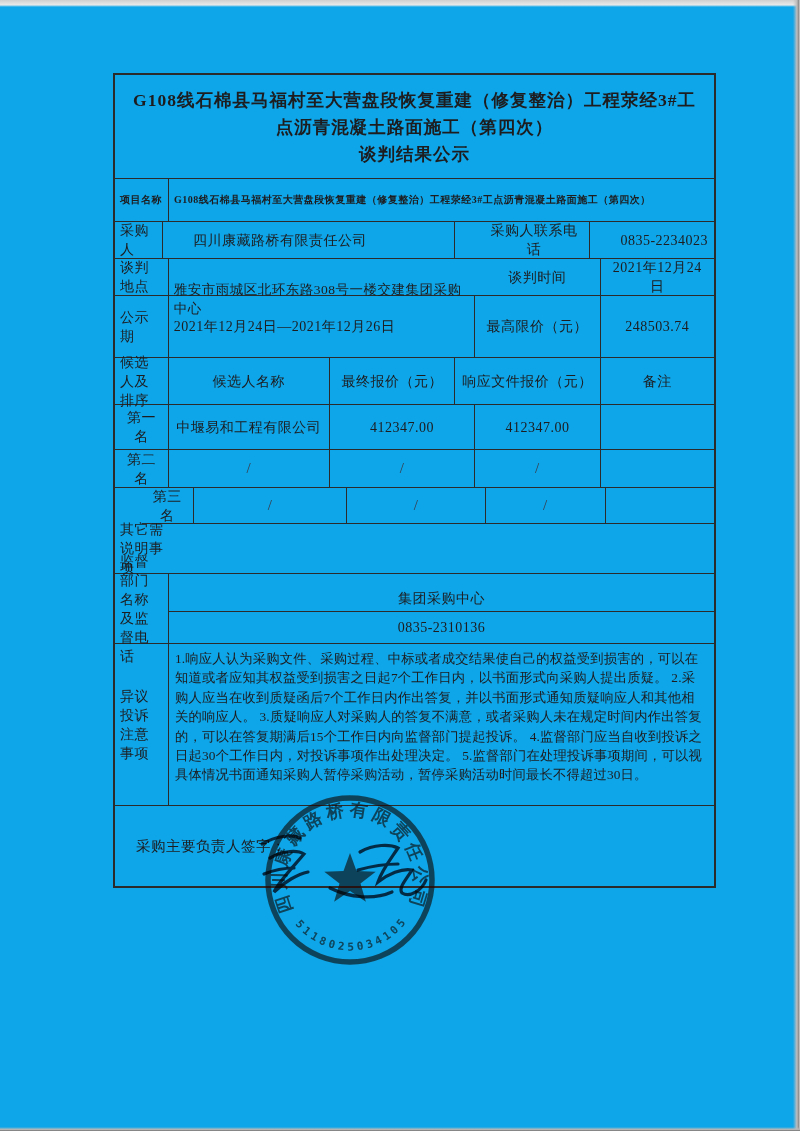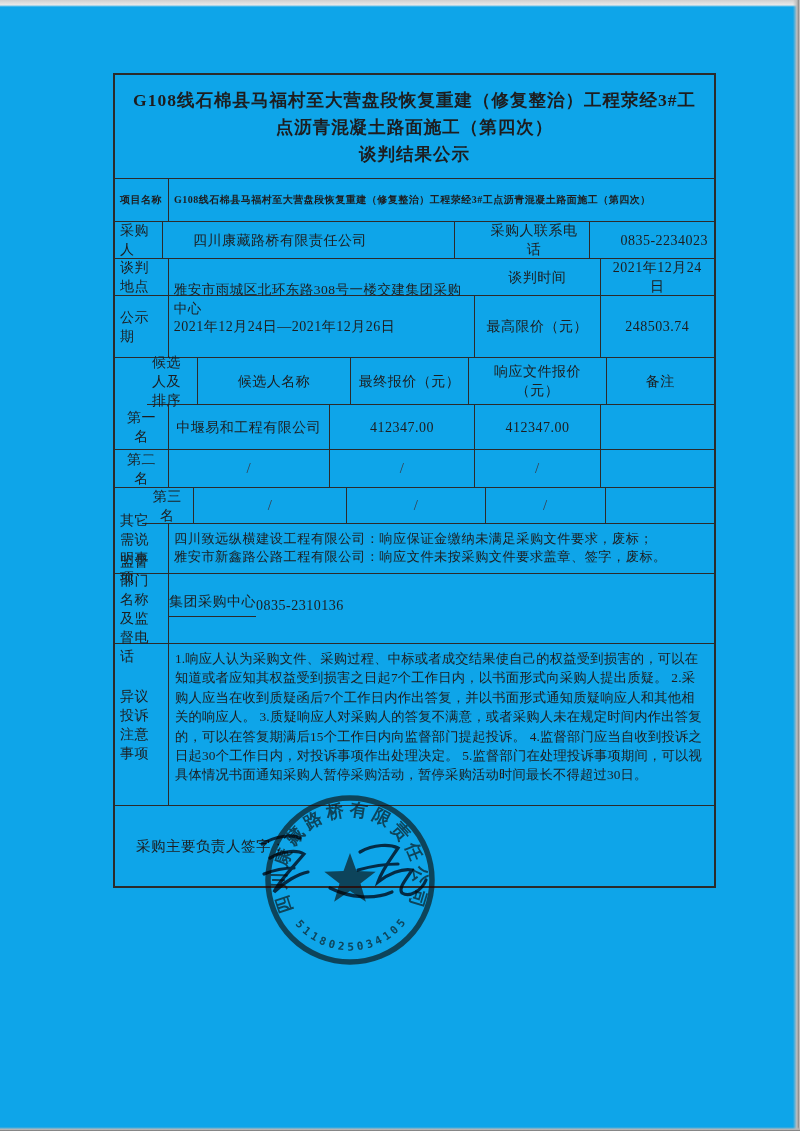--- a/index.html
+++ b/index.html
@@ -31,30 +31,30 @@
   .c-wide   { width:545px; }   
   .center { justify-content:center; text-align:center; }
 
   .title-cell { display:block; width:100%; text-align:center; font-weight:700;
                 font-size:17.5px; line-height:27px; letter-spacing:1px; padding:12px 10px 0; }
   .h-title { height:104px; }
   .h-project { height:43px; }  .h-project .cell{ font-size:10px; line-height:18px;font-weight:bold;}
   .h-purchaser { height:37px;gap:25px; }
   .h-venue { height:37px; }  .h-venue .c-value{ font-size:13.5px;margin-top:38px; }
   .h-publicity { height:62px; }
-  .h-candhead { height:47px;margin-left:32px; }
+  .h-candhead { height:47px; }
   .h-rank1 { height:45px; }
   .h-rank2 { height:38px; }
   .h-rank3 { height:36px;margin-left:27px; }
   .h-other { height:50px; } .h-other .c-wide{ font-size:13.2px; line-height:18px; display:block; padding-top:6px;}
   .h-objection { height:162px; }
   .h-sign { height:80px; }
 
   .sup-block { display:flex; border-bottom:1.5px solid #2b2b2b; height:70px; }
-  .sup-right { width:545px; display:flex; flex-direction:row;margin-top:13px; }
+  .sup-right { width:545px; display:flex; flex-direction:column;margin-top:13px; }
   .sup-sub1 { height:30px; border-bottom:1.5px solid #2b2b2b; display:flex; align-items:center; justify-content:center; font-size:14px; letter-spacing:.5px;}
   .sup-sub2 { height:37px; display:flex; align-items:center; justify-content:center; font-size:14px; letter-spacing:.5px;}
 
   .obj-text { display:block; padding:5px 6px 0; font-size:13.3px; line-height:19.4px; letter-spacing:.2px; }
   .slash { font-size:15px; color:#3a3a46; }
   .sign-cell { display:flex; align-items:center; width:100%; padding-left:9px; font-size:14.5px; letter-spacing:.5px; }
 
   
   .seal-wrap { position:absolute; left:258px; top:788px; width:184px; height:184px;
                mix-blend-mode:multiply; opacity:.88; }
@@ -129,24 +129,20 @@
     <div class="trow h-rank3">
       <div class="cell c-label center">第三名</div>
       <div class="cell c-name center slash">/</div>
       <div class="cell c-doc center slash">/</div>
       <div class="cell c-final center slash">/</div>
       <div class="cell c-remark center"></div>
     </div>
 
     <div class="trow h-other">
       <div class="cell c-label">其它需说明事项</div>
-      <div class="cell c-wide">
-        <span>四川致远纵横建设工程有限公司：响应保证金缴纳未满足采购文件要求，废标；</span><br>
-        <span>雅安市新鑫路公路工程有限公司：响应文件未按采购文件要求盖章、签字，废标。</span>
-      </div>
     </div>
 
     <div class="sup-block">
       <div class="cell c-label">监督部门名称及监督电话</div>
       <div class="sup-right">
         <div class="sup-sub1">集团采购中心</div>
         <div class="sup-sub2">0835-2310136</div>
       </div>
     </div>
 

